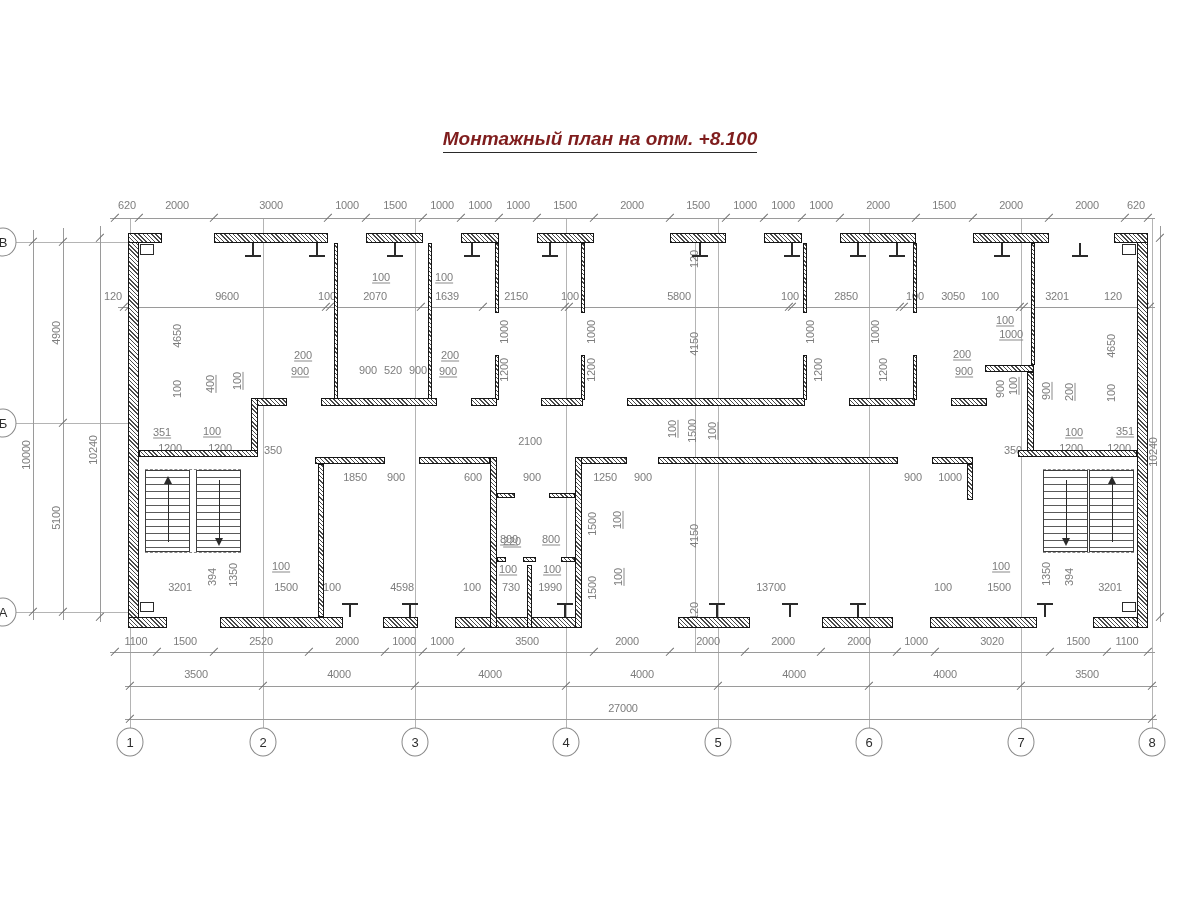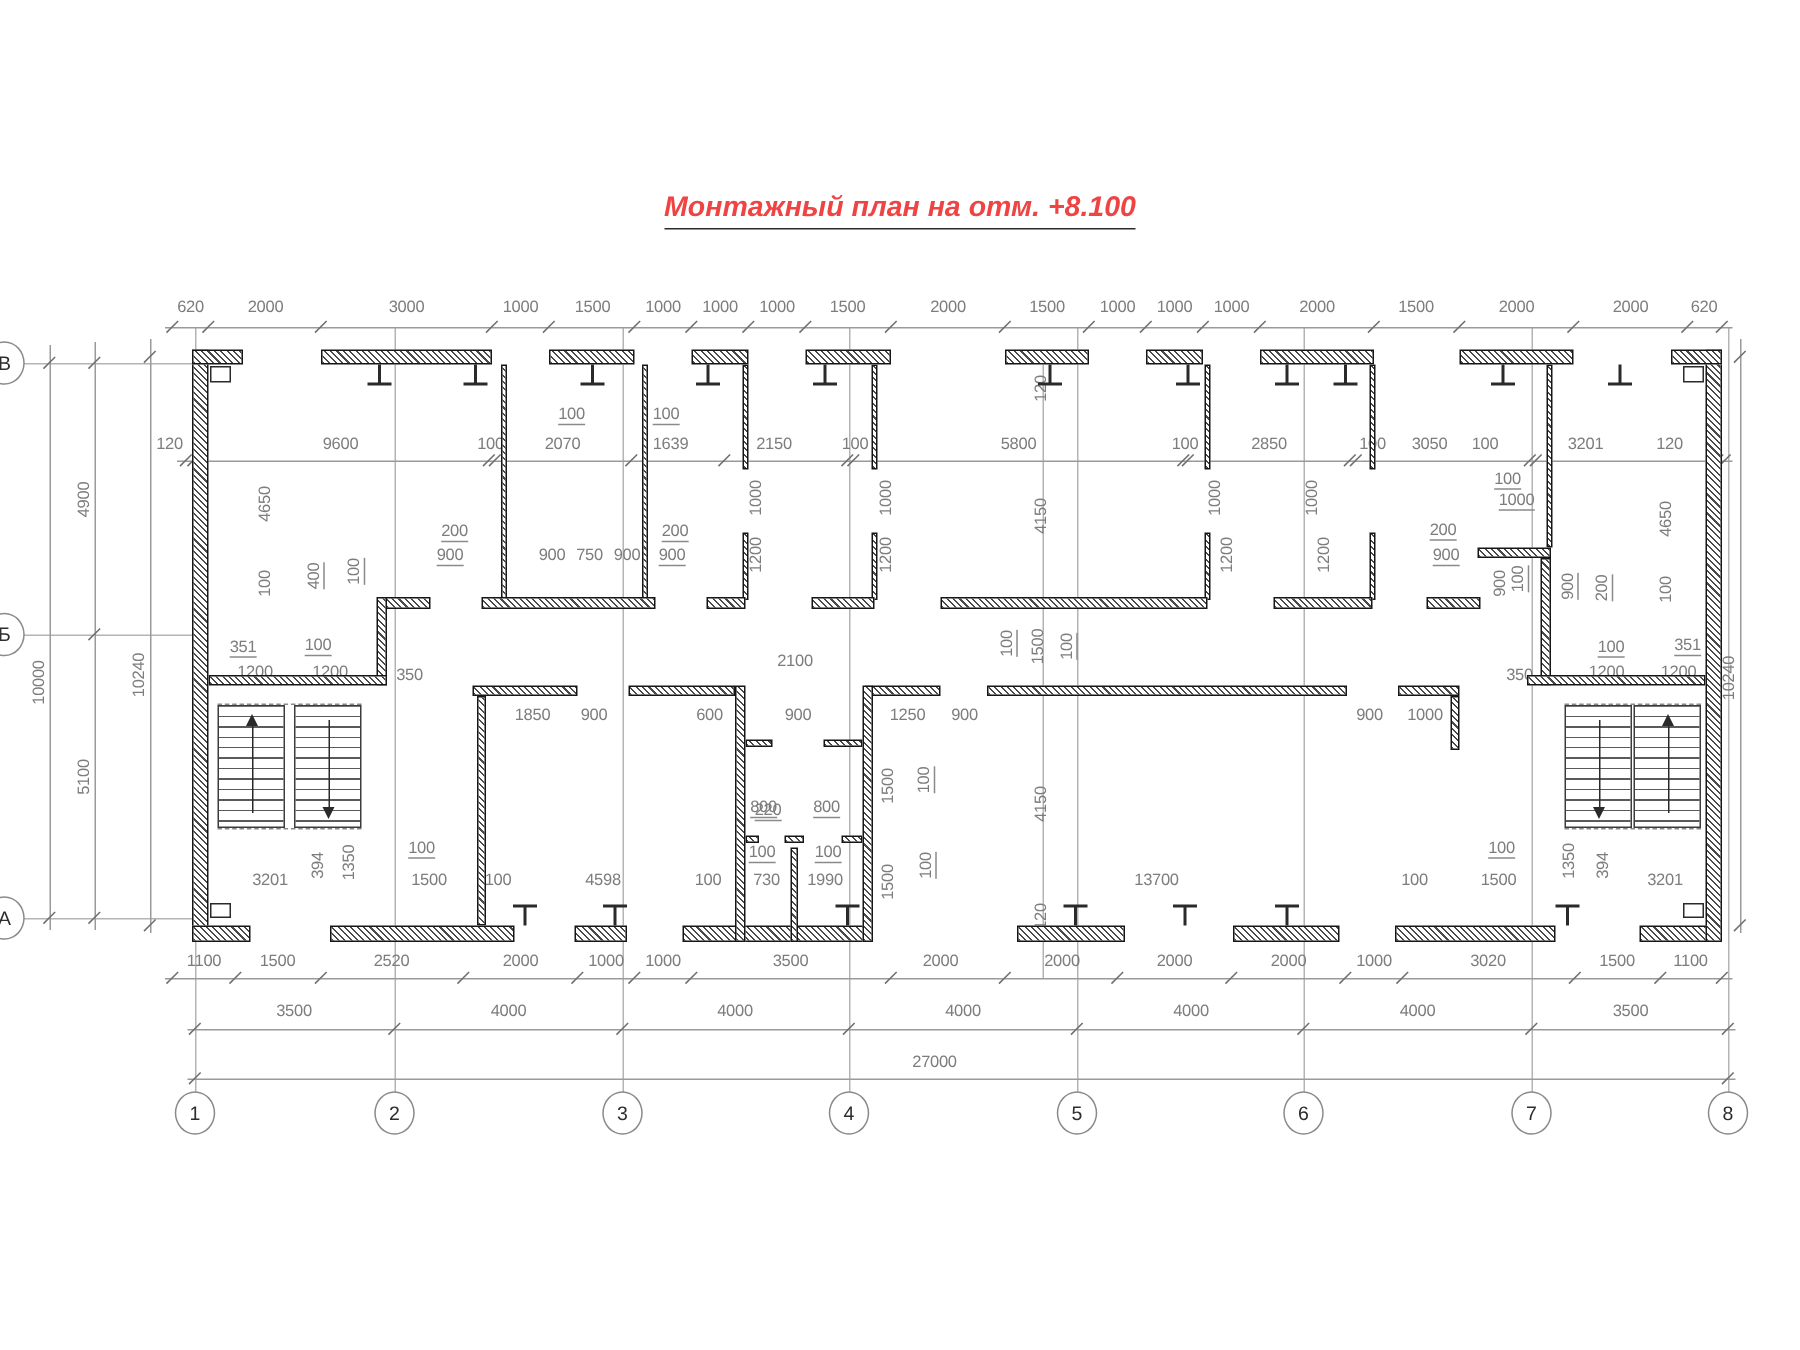--- a/index.html
+++ b/index.html
@@ -1,19 +1,19 @@
 <!DOCTYPE html>
 <html><head>
 <meta charset="utf-8">
 <style>
   html,body{margin:0;padding:0;background:#fff;}
   #stage{position:relative;width:1200px;height:900px;background:#fff;overflow:hidden;
          font-family:"Liberation Sans",sans-serif;}
   .ttl{position:absolute;left:0;top:128px;width:100%;text-align:center;}
-  .ttl span{display:inline-block;font-size:19px;font-style:italic;font-weight:bold;color:#ef4444;
+  .ttl span{display:inline-block;font-size:19px;font-style:italic;font-weight:bold;color:#7f1d1d;
             border-bottom:1.5px solid #2a2a2a;padding-bottom:2px;}
   .lbl{position:absolute;font-size:11px;color:#7d7d7d;white-space:nowrap;
        transform:translate(-50%,-50%);line-height:12px;letter-spacing:-0.2px;}
   .lbl.rot{transform:translate(-50%,-50%) rotate(-90deg);}
   .lbl.und{border-bottom:1px solid #8a8a8a;padding-bottom:0px;}
   .hline,.vline{position:absolute;background:#9a9a9a;}
   .hline{height:1px;} .vline{width:1px;}
   .axline{background:#b4b4b4;}
   .tick{position:absolute;width:11px;height:1.4px;background:#6f6f6f;
         transform:translate(-50%,-50%) rotate(-45deg);}
@@ -194,21 +194,21 @@
       <div class="tick" style="left: 1160px; top: 238px;"></div>
       <div class="tick" style="left: 1160px; top: 617px;"></div>
       <div class="lbl rot" style="left: 1153px; top: 452px;">10240</div>
       <div class="lbl rot" style="left: 177px; top: 336px;">4650</div>
       <div class="lbl rot" style="left: 177px; top: 389px;">100</div>
       <div class="lbl rot und" style="left: 210px; top: 384px;">400</div>
       <div class="lbl rot und" style="left: 237px; top: 381px;">100</div>
       <div class="lbl und" style="left: 303px; top: 355px;">200</div>
       <div class="lbl und" style="left: 300px; top: 371px;">900</div>
       <div class="lbl" style="left: 368px; top: 370px;">900</div>
-      <div class="lbl" style="left: 393px; top: 370px;">750</div>
+      <div class="lbl" style="left: 393px; top: 370px;">520</div>
       <div class="lbl" style="left: 418px; top: 370px;">900</div>
       <div class="lbl und" style="left: 450px; top: 355px;">200</div>
       <div class="lbl und" style="left: 448px; top: 371px;">900</div>
       <div class="lbl und" style="left: 381px; top: 277px;">100</div>
       <div class="lbl und" style="left: 444px; top: 277px;">100</div>
       <div class="lbl rot" style="left: 504px; top: 332px;">1000</div>
       <div class="lbl rot" style="left: 504px; top: 370px;">1200</div>
       <div class="lbl rot" style="left: 591px; top: 332px;">1000</div>
       <div class="lbl rot" style="left: 591px; top: 370px;">1200</div>
       <div class="lbl rot" style="left: 810px; top: 332px;">1000</div>

